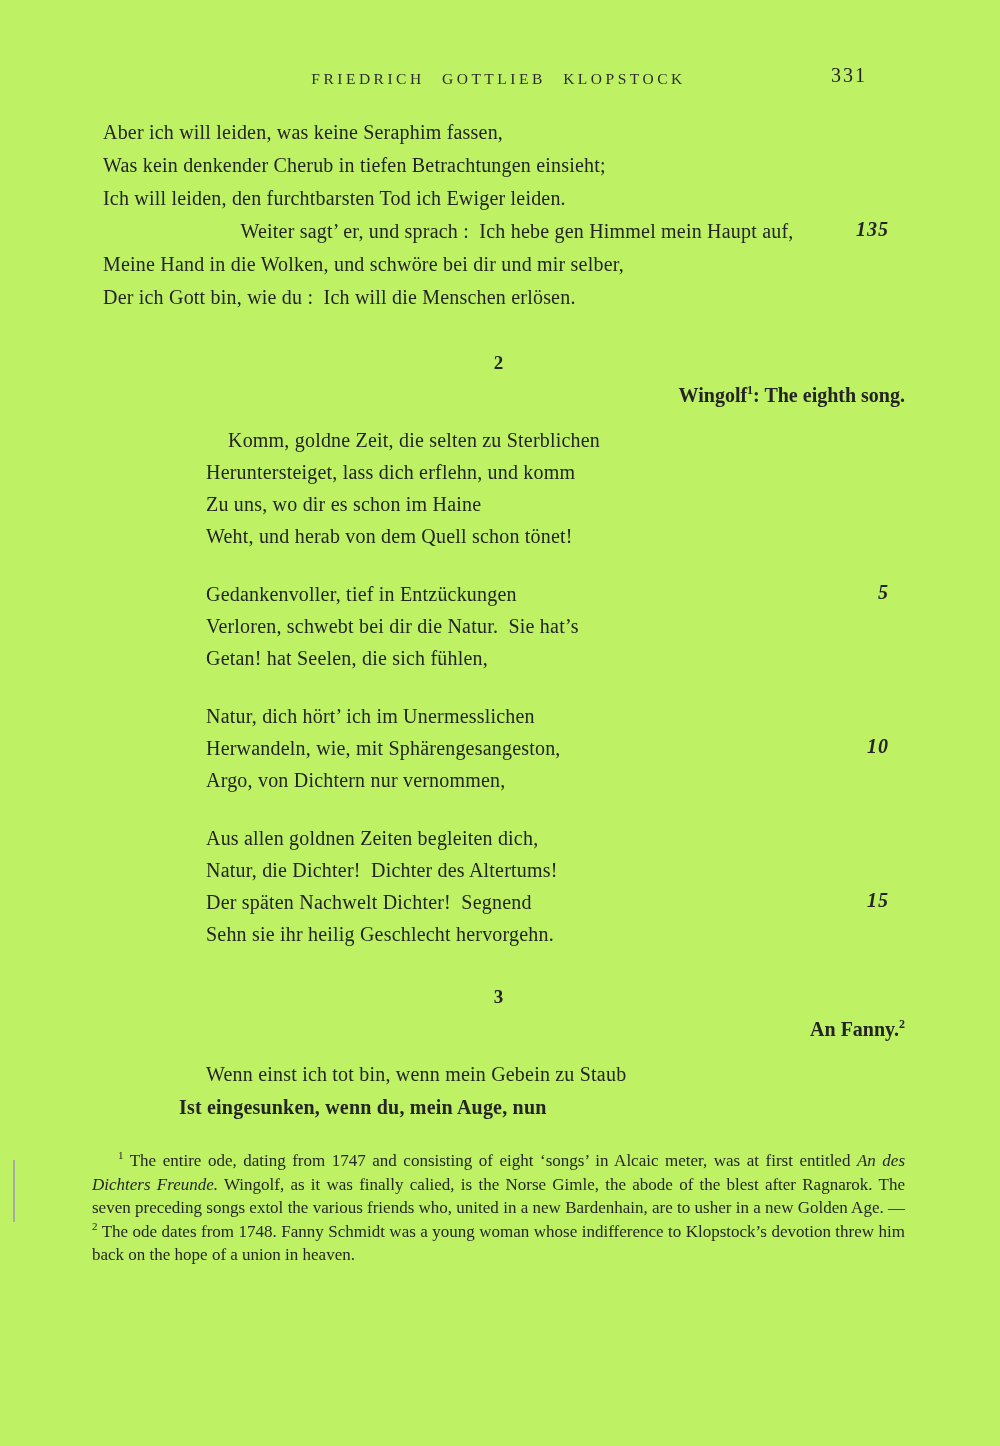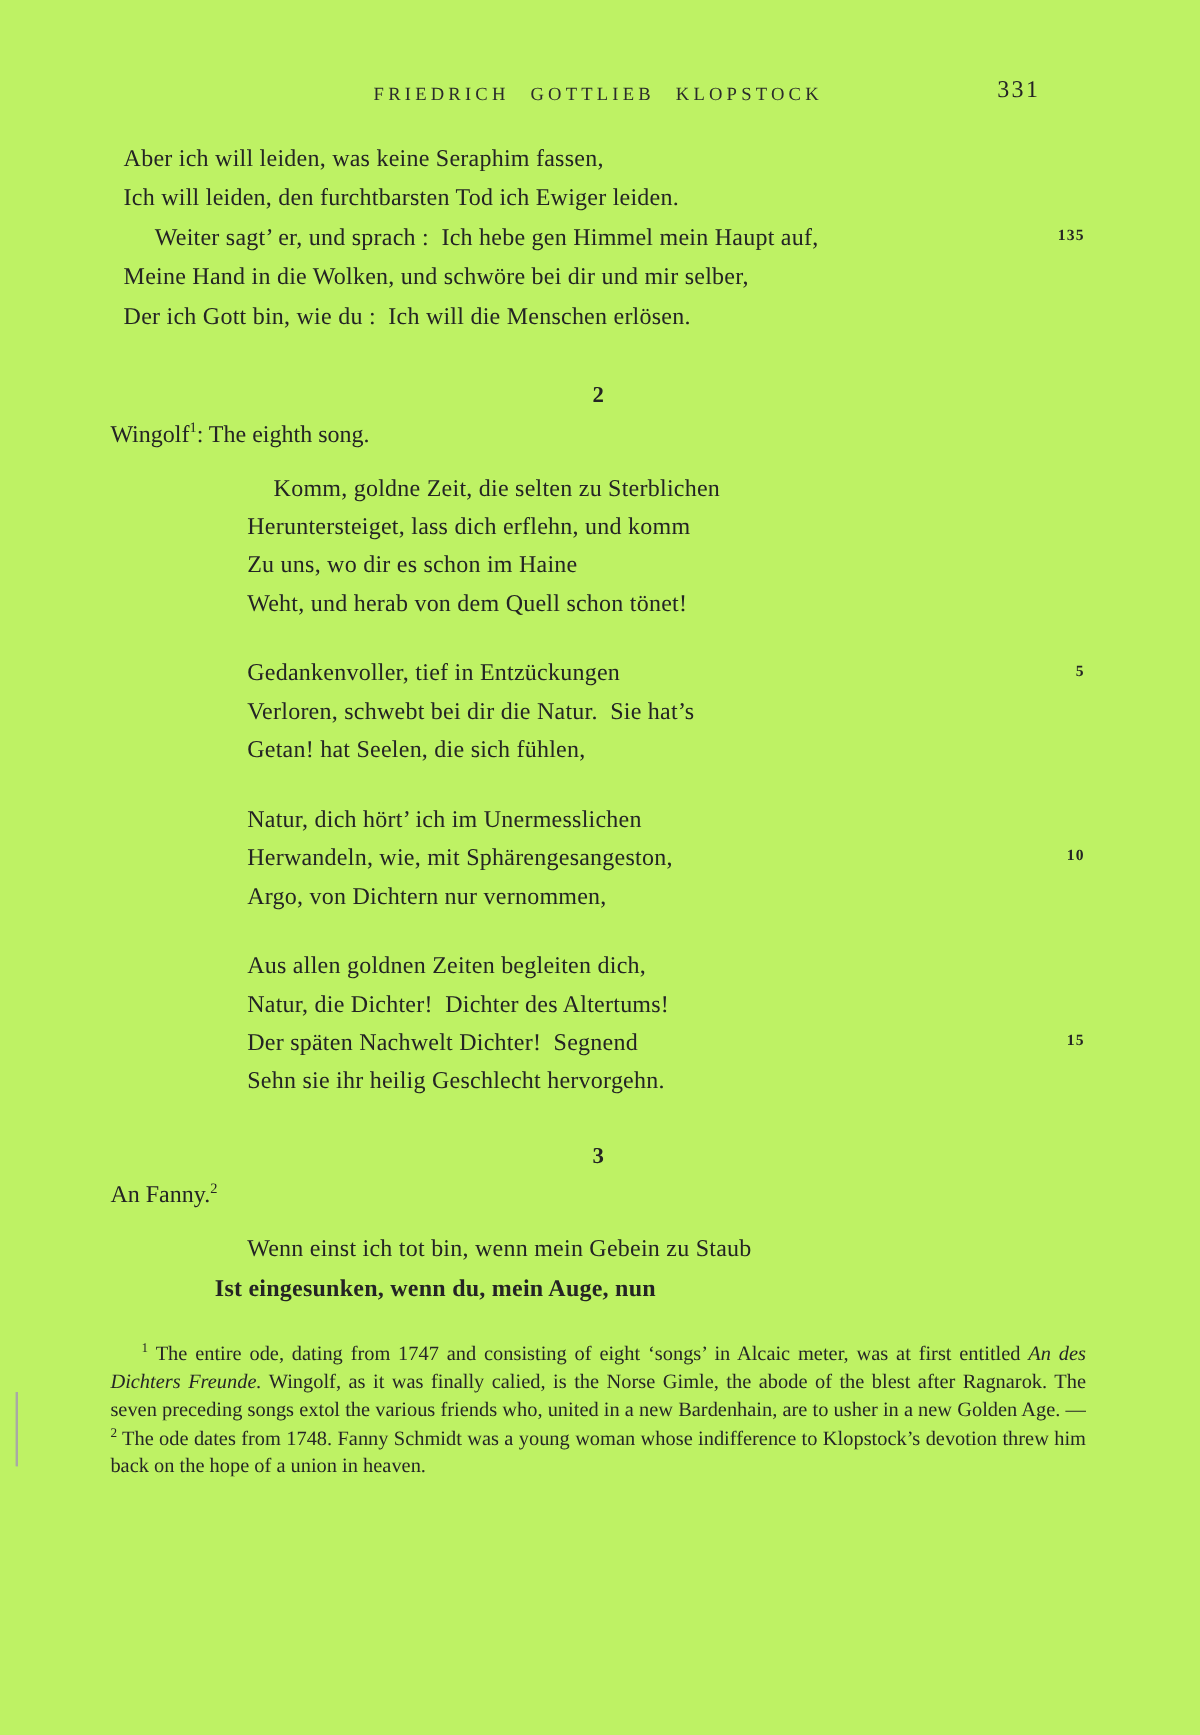--- a/index.html
+++ b/index.html
@@ -43,45 +43,46 @@
   
   .line {
     position: relative;
     white-space: pre;
     font-size: 20px;
     line-height: 33px;
     letter-spacing: 0.2px;
     margin-left: 11px;
   }
   .stanza .line { line-height: 32px; }
-  .indent1 { padding-left: 26px; }
+  .indent1 { padding-left: 26px; text-align: center; }
   .stanza { padding-left: 103px; margin-bottom: 26px; }
   .stanza .first-extra { padding-left: 22px; }
   .lineno {
     position: absolute;
-    right: 1px;
+    right: 16px;
     top: 7px;
-    font-size: 13px;
+    font-size: 20px;
     font-weight: 700;
     letter-spacing: 1px;
     line-height: 14px;
+    font-style: italic;
   }
   
   .section-number {
     text-align: center;
     font-weight: 700;
     font-size: 19px;
     line-height: 26px;
     margin-top: 36px;
     margin-bottom: 6px;
   }
   .sec3-number { margin-top: 34px; }
   .section-title {
-    text-align: left;
-    font-weight: 400;
+    text-align: right;
+    font-weight: 700;
     font-size: 20px;
     line-height: 26px;
     margin-bottom: 16px;
   }
   .section-title sup, .footnote sup {
     font-size: 12px;
     line-height: 0;
   }
   
   .p3-line1 { padding-left: 103px; }
@@ -114,20 +115,21 @@
   <div class="margin-mark"></div>
   <div class="content">
 
     <div class="running-head">
       <span class="head-title">FRIEDRICH GOTTLIEB KLOPSTOCK</span>
       <span class="page-number">331</span>
     </div>
 
     <div class="poem-block">
       <div class="line">Aber ich will leiden, was keine Seraphim fassen,</div>
+      <div class="line">Was kein denkender Cherub in tiefen Betrachtungen einsieht;</div>
       <div class="line">Ich will leiden, den furchtbarsten Tod ich Ewiger leiden.</div>
       <div class="line indent1"><span>Weiter sagt’ er, und sprach :  Ich hebe gen Himmel mein Haupt auf,</span><span class="lineno">135</span></div>
       <div class="line">Meine Hand in die Wolken, und schwöre bei dir und mir selber,</div>
       <div class="line">Der ich Gott bin, wie du :  Ich will die Menschen erlösen.</div>
     </div>
 
     <div class="section-number">2</div>
     <div class="section-title"><span>Wingolf</span><sup>1</sup><span>: The eighth song.</span></div>
 
     <div class="stanza">

